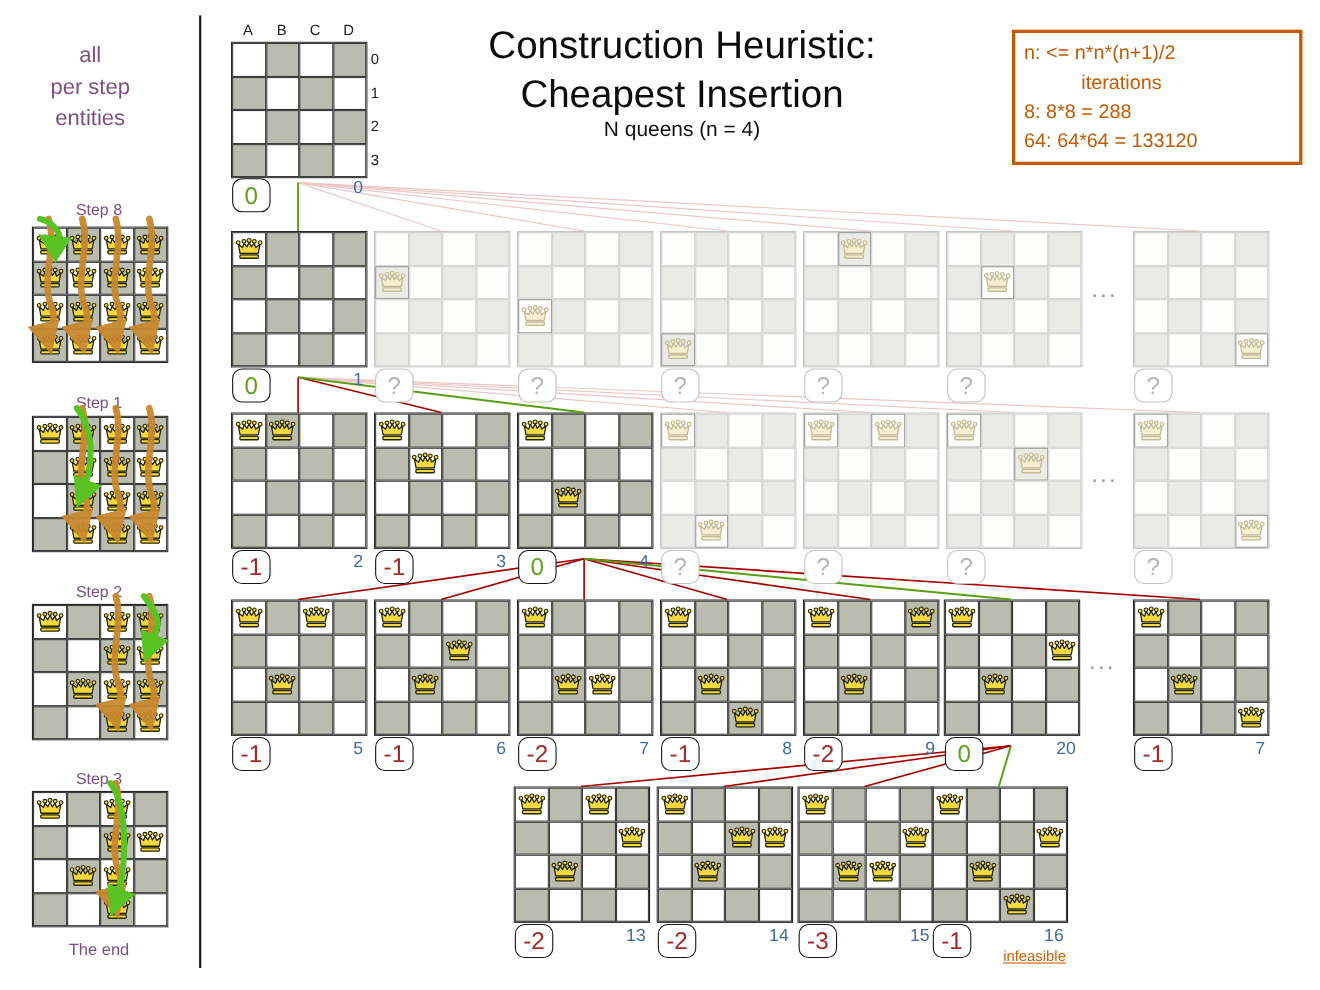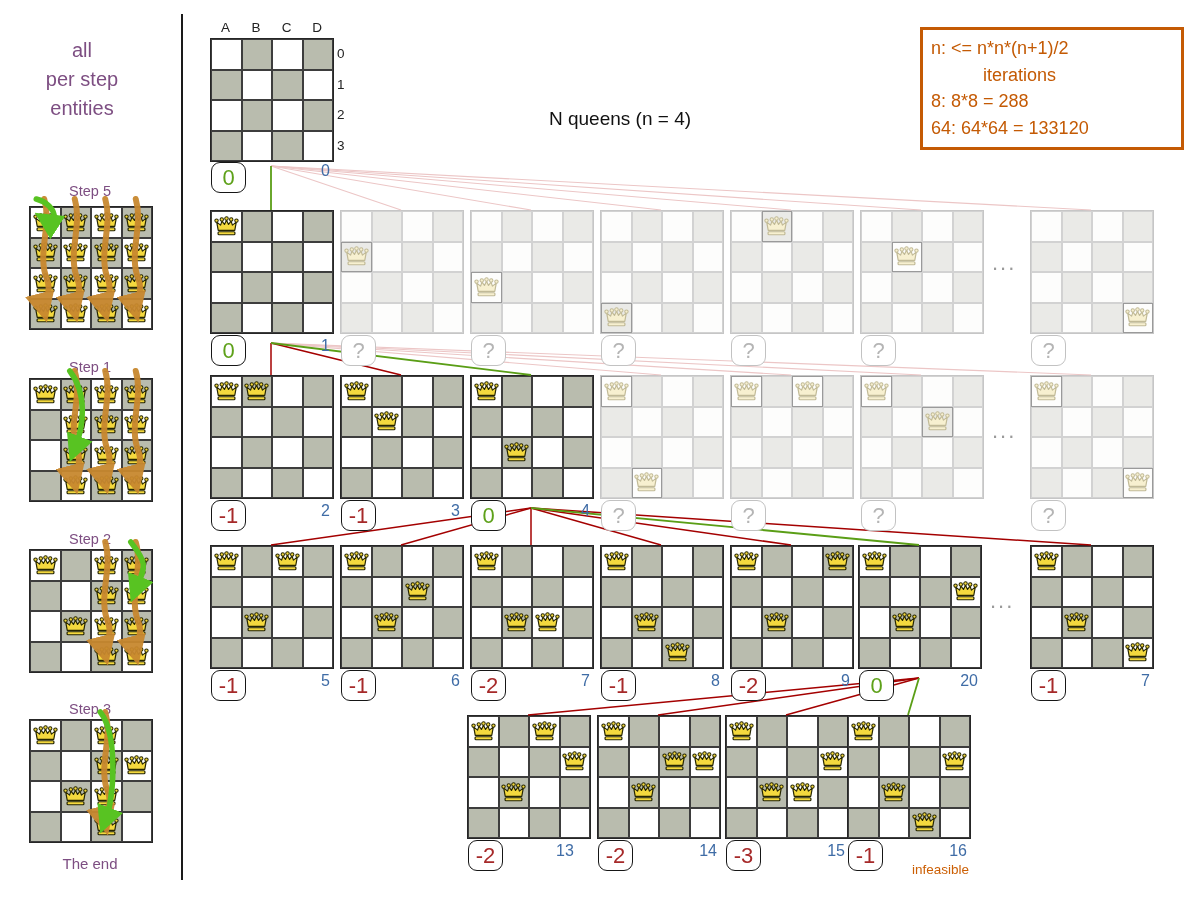--- a/index.html
+++ b/index.html
@@ -37,21 +37,21 @@
   .queen{position:absolute;display:flex;align-items:center;justify-content:center;}
 
   
   .score{position:absolute;width:33px;height:29px;border:1.7px solid #161616;border-radius:9px;
          background:#fff;display:flex;align-items:center;justify-content:center;font-size:22px;z-index:6;}
   .score.green{color:#5ea11a;}
   .score.red{color:#a62929;}
   .score.gray{border-color:#c2c2c2;color:#b5b5b5;}
   .bindex{position:absolute;width:44px;text-align:right;font-size:16px;color:#3f6ca6;z-index:6;}
   .ellipsis{position:absolute;font-size:22px;color:#9a9a9a;letter-spacing:2px;z-index:6;}
-  .note{position:absolute;width:100px;text-align:right;font-size:13.5px;color:#cc5f04;z-index:6;}
+  .note{position:absolute;width:100px;text-align:right;font-size:13.5px;color:#cc5f04;z-index:6;text-decoration:underline;}
 
   
   .hdr{position:absolute;width:31px;text-align:center;font-size:13.5px;color:#222;}
   .rhdr{position:absolute;width:16px;height:31px;line-height:31px;font-size:13.5px;color:#222;text-align:left;}
 
   
   #tree-edges{position:absolute;left:0;top:0;z-index:4;pointer-events:none;}
   .edge-selected{stroke:#5a9e16;stroke-width:1.8;}
   .edge-evaluated{stroke:#a40000;stroke-width:1.5;}
   .edge-ghost{stroke:#ecc6c6;stroke-width:1.1;}
@@ -94,20 +94,24 @@
   </svg>
 
   <div class="abs" id="caption">
     <div>all</div>
     <div>per step</div>
     <div>entities</div>
   </div>
   <div class="abs" id="divider"></div>
   <div class="abs" id="end-label">The end</div>
 
+  <div class="abs" id="title">
+    <div>Construction Heuristic:</div>
+    <div>Cheapest Insertion</div>
+  </div>
   <div class="abs" id="subtitle">N queens (n = 4)</div>
 
   <div class="abs" id="info-box">
     <div class="info-line">n: &lt;= n*n*(n+1)/2</div>
     <div class="info-line indent">iterations</div>
     <div class="info-line">8: 8*8 = 288</div>
     <div class="info-line">64: 64*64 = 133120</div>
   </div>
 
   <svg id="tree-edges" width="1200" height="900">
@@ -821,21 +825,21 @@
           <use href="#crown-gold"></use>
         </svg>
       </div>
       <div class="queen" style="left: 61px; top: 0px; width: 30.5px; height: 30.5px;">
         <svg width="27" height="27">
           <use href="#crown-gold"></use>
         </svg>
       </div>
     </div>
     <div class="score red" style="left: 468px; top: 840px;">-2</div>
-    <div class="bindex" style="left: 543px; top: 842px; text-align: center;">13</div>
+    <div class="bindex" style="left: 543px; top: 842px;">13</div>
     <div class="board full" style="left: 597px; top: 715px; width: 122px; height: 122px;">
       <div class="cell c0" style="left: 0px; top: 0px; width: 30.5px; height: 30.5px;"></div>
       <div class="cell c1" style="left: 30.5px; top: 0px; width: 30.5px; height: 30.5px;"></div>
       <div class="cell c0" style="left: 61px; top: 0px; width: 30.5px; height: 30.5px;"></div>
       <div class="cell c1" style="left: 91.5px; top: 0px; width: 30.5px; height: 30.5px;"></div>
       <div class="cell c1" style="left: 0px; top: 30.5px; width: 30.5px; height: 30.5px;"></div>
       <div class="cell c0" style="left: 30.5px; top: 30.5px; width: 30.5px; height: 30.5px;"></div>
       <div class="cell c1" style="left: 61px; top: 30.5px; width: 30.5px; height: 30.5px;"></div>
       <div class="cell c0" style="left: 91.5px; top: 30.5px; width: 30.5px; height: 30.5px;"></div>
       <div class="cell c0" style="left: 0px; top: 61px; width: 30.5px; height: 30.5px;"></div>
@@ -943,21 +947,21 @@
       </div>
       <div class="queen" style="left: 61px; top: 91.5px; width: 30.5px; height: 30.5px;">
         <svg width="27" height="27">
           <use href="#crown-gold"></use>
         </svg>
       </div>
     </div>
     <div class="score red" style="left: 848px; top: 840px;">-1</div>
     <div class="bindex" style="left: 923px; top: 842px;">16</div>
     <div class="note" style="left: 869px; top: 862px;">infeasible</div>
-    <div class="abs step-label" style="left: 29px; top: 183px;">Step 5</div>
+    <div class="abs step-label" style="left: 29px; top: 183px;">Step 8</div>
     <div class="board full" style="left: 29px; top: 206px; width: 122px; height: 122px;">
       <div class="cell c0" style="left: 0px; top: 0px; width: 30.5px; height: 30.5px;"></div>
       <div class="cell c1" style="left: 30.5px; top: 0px; width: 30.5px; height: 30.5px;"></div>
       <div class="cell c0" style="left: 61px; top: 0px; width: 30.5px; height: 30.5px;"></div>
       <div class="cell c1" style="left: 91.5px; top: 0px; width: 30.5px; height: 30.5px;"></div>
       <div class="cell c1" style="left: 0px; top: 30.5px; width: 30.5px; height: 30.5px;"></div>
       <div class="cell c0" style="left: 30.5px; top: 30.5px; width: 30.5px; height: 30.5px;"></div>
       <div class="cell c1" style="left: 61px; top: 30.5px; width: 30.5px; height: 30.5px;"></div>
       <div class="cell c0" style="left: 91.5px; top: 30.5px; width: 30.5px; height: 30.5px;"></div>
       <div class="cell c0" style="left: 0px; top: 61px; width: 30.5px; height: 30.5px;"></div>

